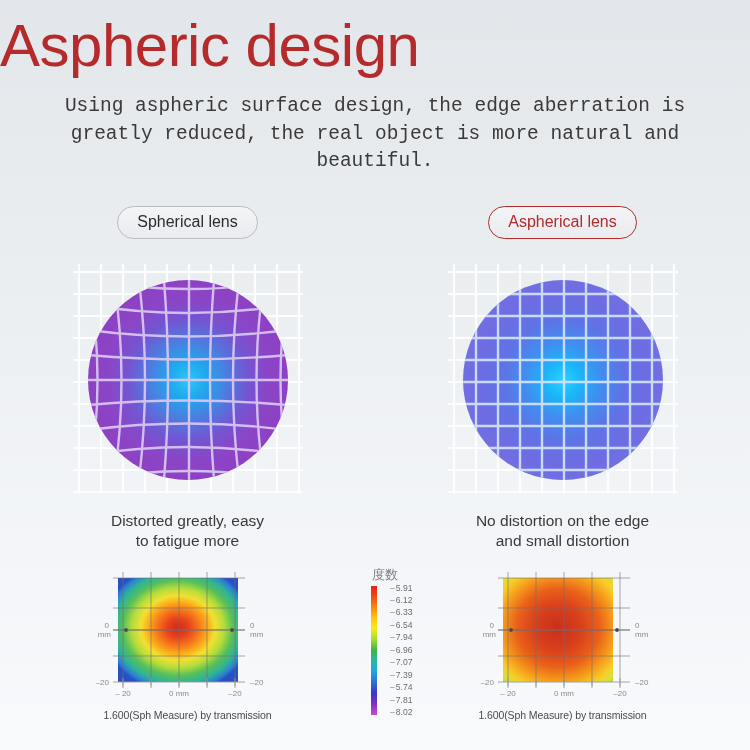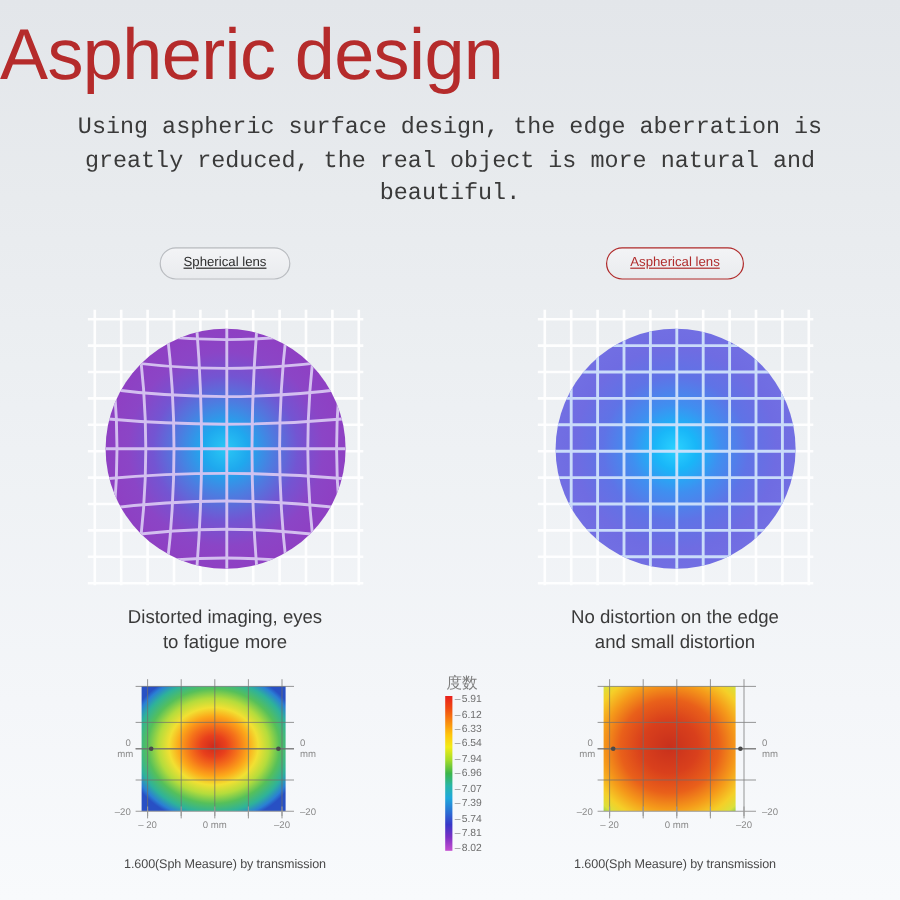--- a/index.html
+++ b/index.html
@@ -33,24 +33,23 @@
 
   
   .pill-row {
     display: flex;
     margin-top: 30px;
   }
   .pill-cell { width: 50%; display: flex; justify-content: center; }
   .pill {
     border-radius: 22px;
     padding: 6px 19px 7px;
-    font-size: 11px;
+    font-size: 16px;
     line-height: 1.1;
     background: linear-gradient(to bottom, #f3f4f6, #e9ebee);
-    text-decoration: underline;
   }
   .pill-spherical { border: 1.6px solid #b9bcc0; color: #2c2c2c; }
   .pill-aspherical { border: 1.6px solid #b02b2b; color: #b02b2b; }
 
   
   .lens-row { display: flex; margin-top: 25px; }
   .lens-cell { width: 50%; display: flex; flex-direction: column; align-items: center; }
   .lens-stage {
     position: relative;
     width: 230px;
@@ -69,21 +68,21 @@
   
   .heat-row {
     display: flex;
     margin-top: 14px;
     position: relative;
   }
   .heat-cell { width: 50%; display: flex; flex-direction: column; align-items: center; }
   .heat-stage { position: relative; width: 185px; height: 142px; }
   .heat-stage svg { display: block; width: 185px; height: 142px; }
   .heat-caption {
-    margin-top: 12px;
+    margin-top: 1px;
     font-size: 10.5px;
     color: #4a4a4a;
     letter-spacing: -0.1px;
   }
 
   
   .colorbar-wrap {
     position: absolute;
     left: 365px;
     top: 0;
@@ -91,21 +90,21 @@
     display: flex;
     flex-direction: column;
     align-items: flex-start;
   }
   .colorbar-title {
     font-size: 13px;
     color: #7d7d7d;
     margin-left: 7px;
     margin-bottom: 2px;
   }
-  .colorbar-body { display: flex; align-items: stretch; }
+  .colorbar-body { display: flex; align-items: stretch; gap: 11px; }
   .colorbar-gradient {
     width: 6px;
     height: 129px;
     margin-left: 6px;
     background: linear-gradient(to bottom,
       #e8201c 0%, #f04a12 8%, #f88410 16%, #ffc50c 25%,
       #f2ec18 33%, #a8dd28 41%, #3cb54a 50%,
       #29b6a8 58%, #1fa8dc 66%, #2b6fd4 75%,
       #3838c8 83%, #7a2fc4 91%, #c44fd0 100%);
   }
@@ -202,21 +201,21 @@
           <path d="M 91 16 Q 99 116 91 216"></path>
           <path d="M 116 16 Q 116 116 116 216"></path>
           <path d="M 141 16 Q 133 116 141 216"></path>
           <path d="M 166 16 Q 154 116 166 216"></path>
           <path d="M 191 16 Q 176 116 191 216"></path>
           <path d="M 216 16 Q 199 116 216 216"></path>
         </g>
       </svg>
     </div>
     <div class="lens-caption">
-      <div>Distorted imaging, eyes</div>
+      <div>Distorted greatly, easy</div>
       <div>to fatigue more</div>
     </div>
   </div>
 
   <div class="lens-cell">
     <div class="lens-stage">
       <svg viewBox="0 0 230 230" xmlns="http://www.w3.org/2000/svg">
         <defs>
           <radialGradient id="aspFill" cx="50%" cy="50%" r="54%">
             <stop offset="0%" stop-color="#2ad2ff"></stop>

